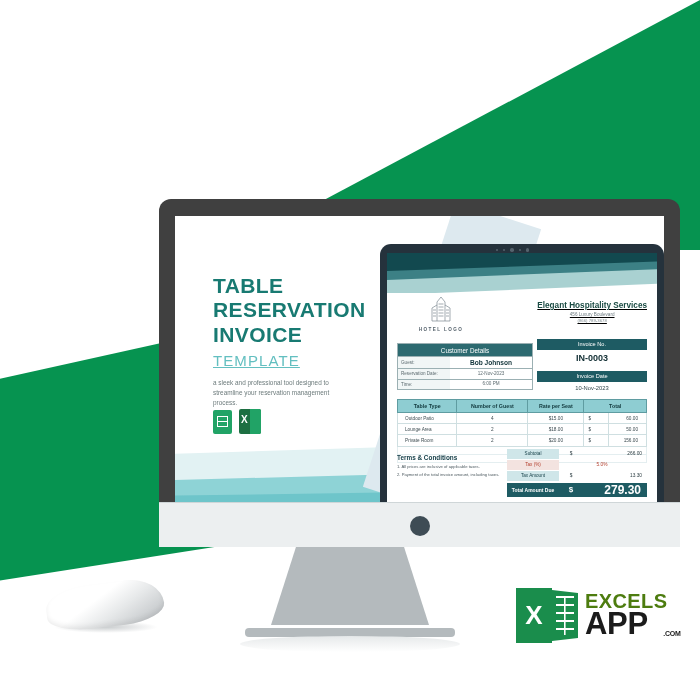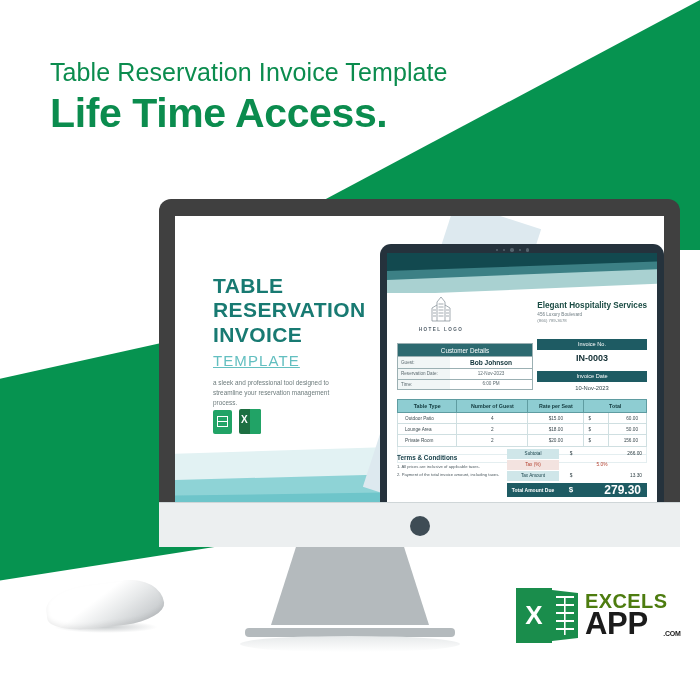--- a/index.html
+++ b/index.html
@@ -73,21 +73,21 @@
   .w-a{position:absolute;left:0;top:0;width:270px;height:30px;background:#12494f;
      clip-path:polygon(0 0,100% 0,100% 45%,0 92%);}
   .w-b{position:absolute;left:0;top:6px;width:270px;height:30px;background:#3c8085;
      clip-path:polygon(0 40%,100% 8%,100% 55%,0 100%);}
   .w-c{position:absolute;left:0;top:14px;width:270px;height:28px;background:#a9d1d1;
      clip-path:polygon(0 46%,100% 8%,100% 60%,0 100%);}
 
   .doc-head{position:absolute;left:0;top:42px;width:270px;height:40px;}
   .hotel-logo{position:absolute;left:22px;top:1px;text-align:center;width:64px;}
   .hl-name{font-size:4.6px;letter-spacing:1.4px;color:#53606a;margin-top:1px;font-weight:bold;}
-  .company{position:absolute;right:10px;top:6px;text-align:left;}
+  .company{position:absolute;right:10px;top:6px;text-align:center;text-decoration:underline;}
   .co-name{font-size:8.2px;font-weight:bold;color:#1a4b43;}
   .co-addr{font-size:4.6px;color:#6d7b80;margin-top:1.5px;}
   .co-phone{font-size:4.3px;color:#7d898e;margin-top:1px;}
 
   .cust-block{position:absolute;left:10px;top:90px;width:134px;border:.6px solid #9bb0b3;}
   .cust-title{background:#2d6a70;color:#fff;font-size:6.3px;text-align:center;padding:2.6px 0;}
   .cust-row{display:flex;border-top:.6px solid #9bb0b3;}
   .cust-lab{width:52px;background:#f1f6f6;color:#5d6b70;font-size:4.6px;padding:2.4px 3px;box-sizing:border-box;}
   .cust-val{flex:1;text-align:center;font-size:6.6px;font-weight:bold;color:#12343a;padding:1.8px 0;}
   .cust-val.small{font-size:4.6px;font-weight:normal;color:#5d6b70;}
@@ -152,24 +152,20 @@
   .brand-dot{font-size:7px;color:#1b1b1b;position:absolute;right:-13px;bottom:2px;}
 </style>
 </head>
 <body>
 
 <div id="stage">
 
   <div class="bg-tri-tr"></div>
   <div class="bg-band-left"></div>
 
-  <div class="headline">
-    <div class="sub">Table Reservation Invoice Template</div>
-    <div class="main">Life Time Access.</div>
-  </div>
 
   <div class="imac">
     <div class="imac-bezel">
       <div class="imac-screen">
 
         <div class="slide">
           <div class="slide-wave1"></div>
           <div class="slide-wave2"></div>
           <div class="slide-wave3"></div>
           <div class="slide-txt">

